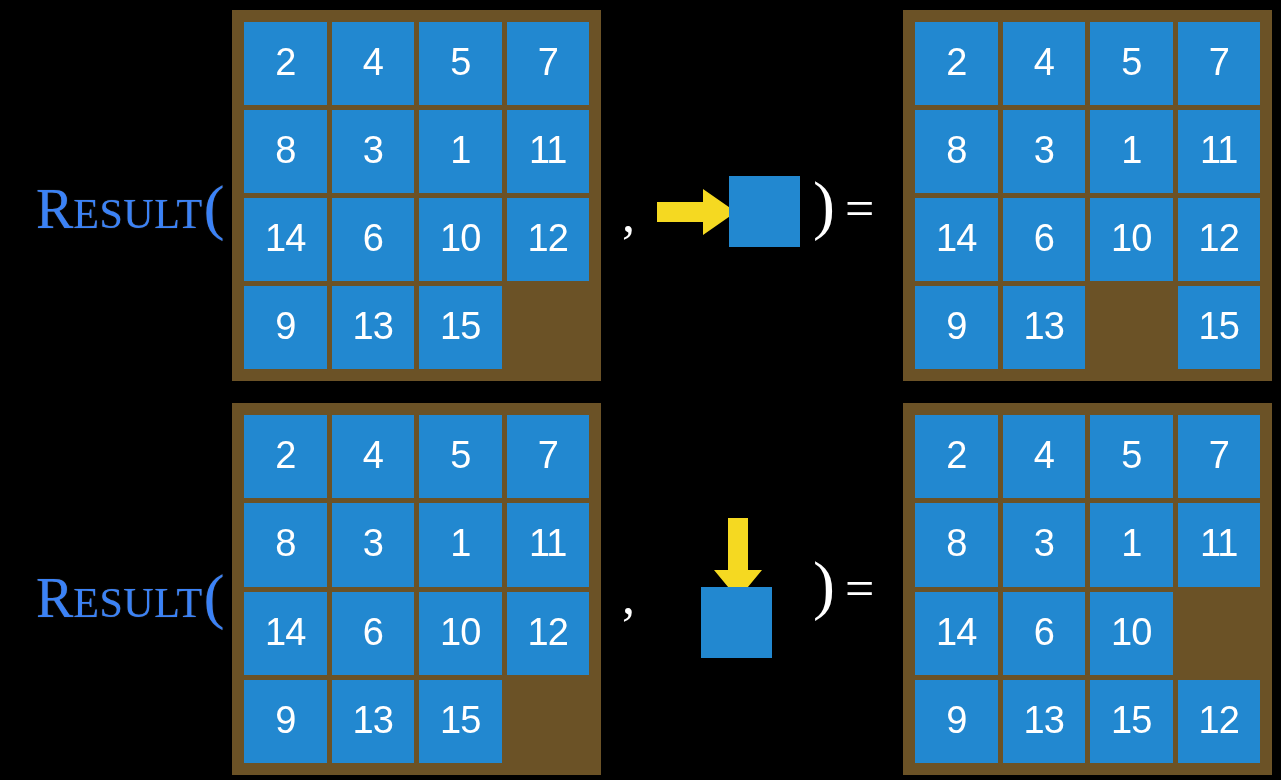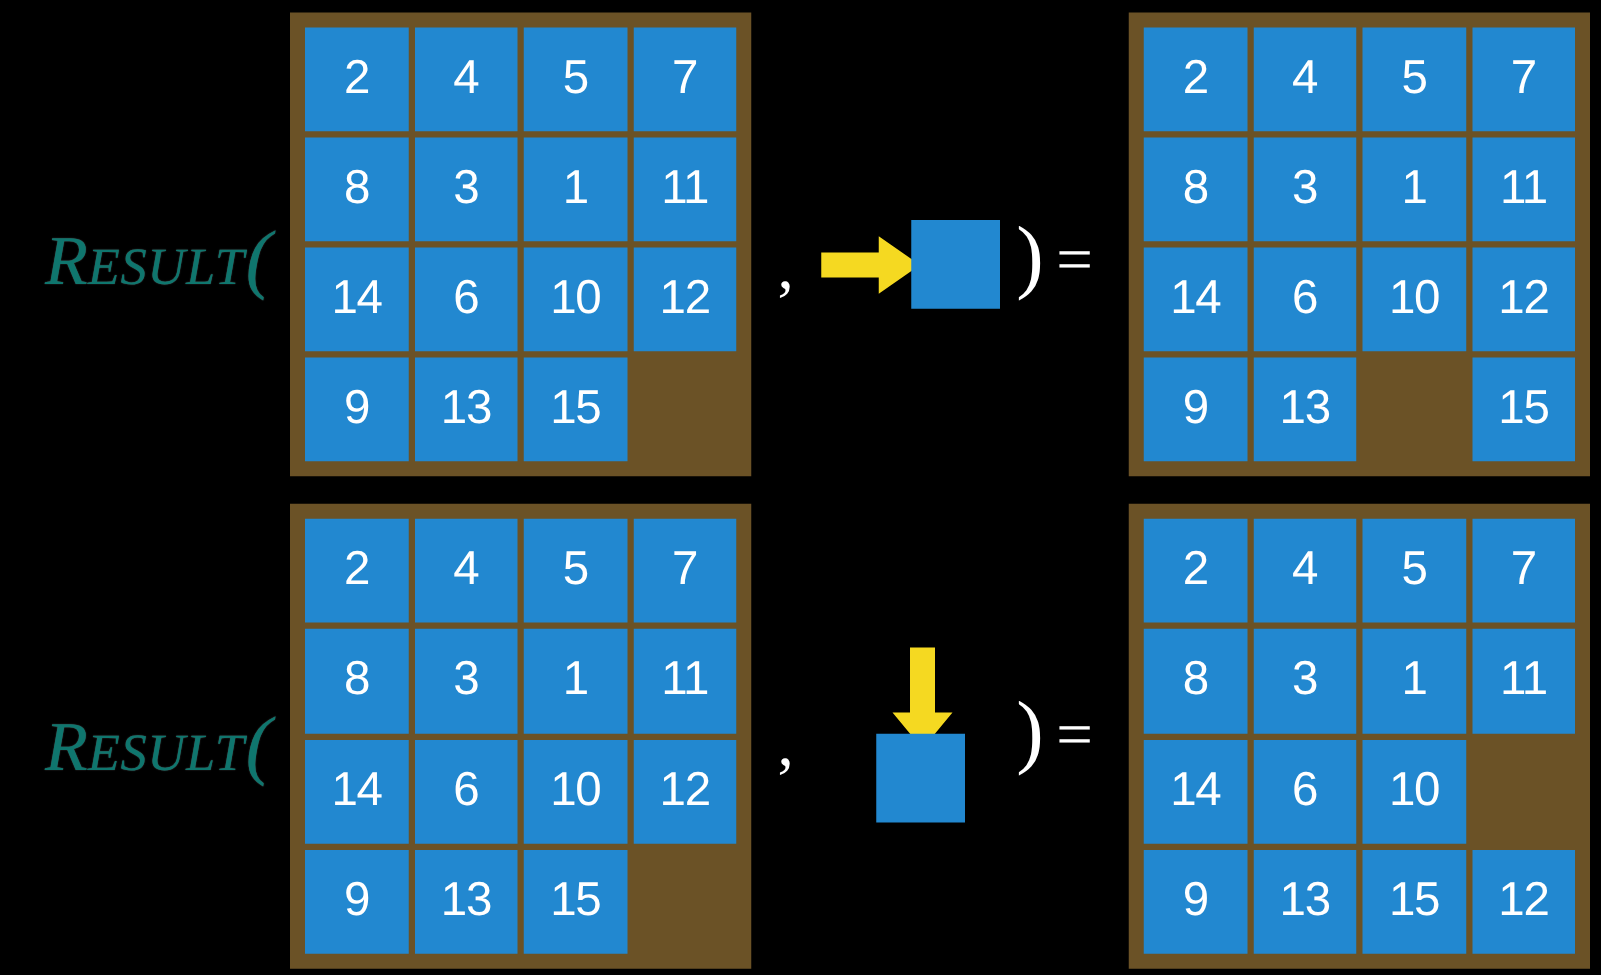--- a/index.html
+++ b/index.html
@@ -12,26 +12,25 @@
     width: 1281px;
     height: 780px;
     background: #000000;
     overflow: hidden;
     font-family: "Liberation Sans", sans-serif;
   }
 
   
   .result-label {
     position: absolute;
-    color: #0f766e;
+    color: #3b82f6;
     font-family: "Liberation Serif", serif;
     white-space: nowrap;
     line-height: 1;
     text-shadow: 0 0 1px rgba(255,255,255,0.35);
-    font-style: italic;
   }
   .result-label .cap {
     font-size: 56px;
     letter-spacing: 0px;
   }
   .result-label .small {
     font-size: 42px;
     letter-spacing: 0.5px;
   }
   .result-label .paren {

